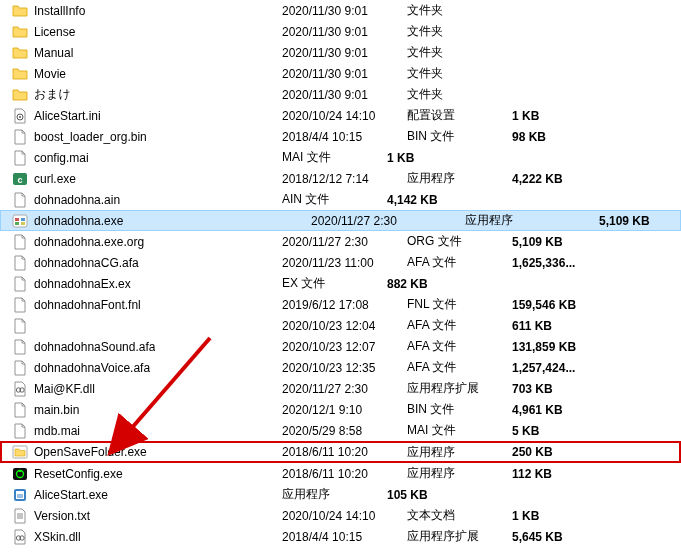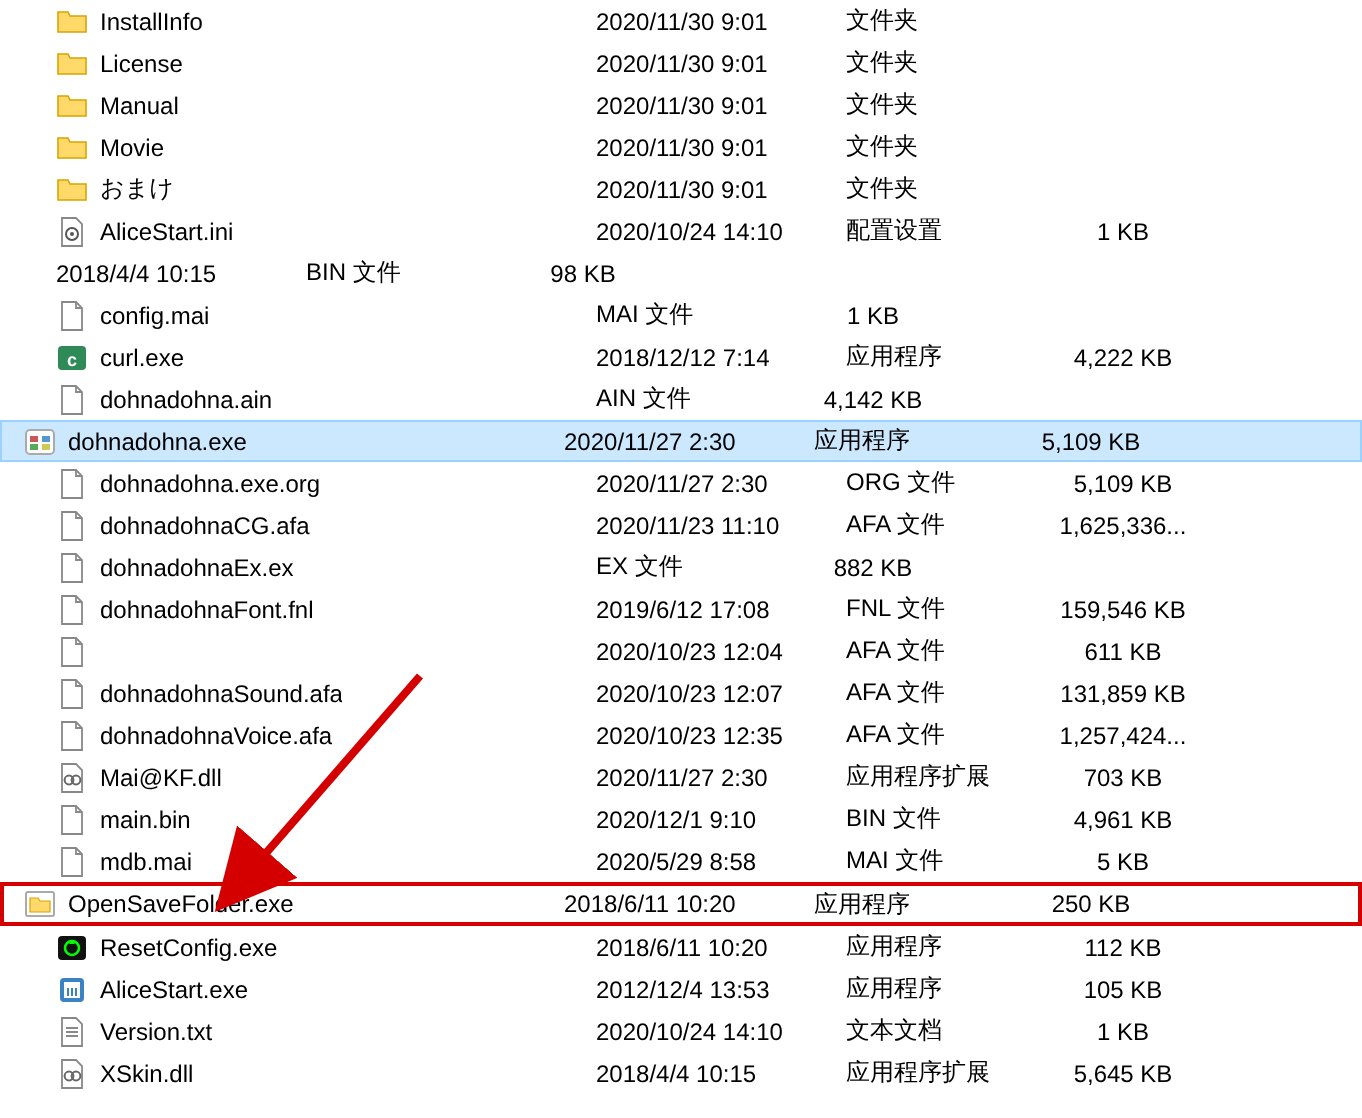--- a/index.html
+++ b/index.html
@@ -11,47 +11,48 @@
     width: 681px;
     height: 559px;
     overflow: hidden;
     position: relative;
   }
   .file-list { width: 100%; }
   .row {
     display: flex;
     align-items: center;
     height: 21px;
-    padding-left: 28px;
+    padding-left: 12px;
     white-space: nowrap;
   }
   .row.selected {
     background: #cce8ff;
     border: 1px solid #99d1ff;
     height: 21px;
     padding-left: 11px;
+    gap: 29px;
   }
   .row.highlighted {
     border: 2px solid #d40000;
     height: 22px;
     padding-left: 10px;
   }
   .icon {
     width: 16px;
     height: 16px;
     margin-right: 6px;
     display: inline-flex;
     align-items: center;
     justify-content: center;
     flex-shrink: 0;
   }
   .col-name { width: 270px; overflow: hidden; text-overflow: ellipsis; display: flex; align-items: center; }
   .col-date { width: 125px; }
   .col-type { width: 105px; }
-  .col-size { width: 75px; text-align: center; padding-right: 8px; }
+  .col-size { width: 75px; text-align: left; padding-right: 8px; font-weight: bold; }
   .name-text { overflow: hidden; text-overflow: ellipsis; }
 
   
   .arrow {
     position: absolute;
     pointer-events: none;
     z-index: 100;
   }
 </style>
 </head>
@@ -132,20 +133,29 @@
             <circle cx="8" cy="9" r="1" fill="#555"></circle>
           </svg>
         </span>
         <span class="name-text">AliceStart.ini</span>
       </div>
       <div class="col-date">2020/10/24 14:10</div>
       <div class="col-type">配置设置</div>
       <div class="col-size">1 KB</div>
     </div>
     <div class="row">
+      <div class="col-name">
+        <span class="icon">
+          <svg width="16" height="16">
+            <path d="M3 1h7l3 3v11H3z" fill="#ffffff" stroke="#888" stroke-width="0.9"></path>
+            <path d="M10 1v3h3" fill="none" stroke="#888" stroke-width="0.9"></path>
+          </svg>
+        </span>
+        <span class="name-text">boost_loader_org.bin</span>
+      </div>
       <div class="col-date">2018/4/4 10:15</div>
       <div class="col-type">BIN 文件</div>
       <div class="col-size">98 KB</div>
     </div>
     <div class="row">
       <div class="col-name">
         <span class="icon">
           <svg width="16" height="16">
             <path d="M3 1h7l3 3v11H3z" fill="#ffffff" stroke="#888" stroke-width="0.9"></path>
             <path d="M10 1v3h3" fill="none" stroke="#888" stroke-width="0.9"></path>
@@ -217,21 +227,21 @@
     <div class="row">
       <div class="col-name">
         <span class="icon">
           <svg width="16" height="16">
             <path d="M3 1h7l3 3v11H3z" fill="#ffffff" stroke="#888" stroke-width="0.9"></path>
             <path d="M10 1v3h3" fill="none" stroke="#888" stroke-width="0.9"></path>
           </svg>
         </span>
         <span class="name-text">dohnadohnaCG.afa</span>
       </div>
-      <div class="col-date">2020/11/23 11:10</div>
+      <div class="col-date">2020/11/23 11:00</div>
       <div class="col-type">AFA 文件</div>
       <div class="col-size">1,625,336...</div>
     </div>
     <div class="row">
       <div class="col-name">
         <span class="icon">
           <svg width="16" height="16">
             <path d="M3 1h7l3 3v11H3z" fill="#ffffff" stroke="#888" stroke-width="0.9"></path>
             <path d="M10 1v3h3" fill="none" stroke="#888" stroke-width="0.9"></path>
           </svg>
@@ -375,21 +385,20 @@
             <rect x="2" y="2" width="12" height="12" rx="2" fill="#3b82c4"></rect>
             <rect x="4" y="6" width="8" height="6" fill="#fff"></rect>
             <rect x="4" y="4" width="8" height="2" fill="#fff"></rect>
             <line x1="6" y1="7" x2="6" y2="11" stroke="#3b82c4"></line>
             <line x1="8" y1="7" x2="8" y2="11" stroke="#3b82c4"></line>
             <line x1="10" y1="7" x2="10" y2="11" stroke="#3b82c4"></line>
           </svg>
         </span>
         <span class="name-text">AliceStart.exe</span>
       </div>
-      <div class="col-date">2012/12/4 13:53</div>
       <div class="col-type">应用程序</div>
       <div class="col-size">105 KB</div>
     </div>
     <div class="row">
       <div class="col-name">
         <span class="icon">
           <svg width="16" height="16">
             <path d="M3 1h7l3 3v11H3z" fill="#fff" stroke="#888" stroke-width="0.9"></path>
             <line x1="5" y1="6" x2="11" y2="6" stroke="#888"></line>
             <line x1="5" y1="8" x2="11" y2="8" stroke="#888"></line>

